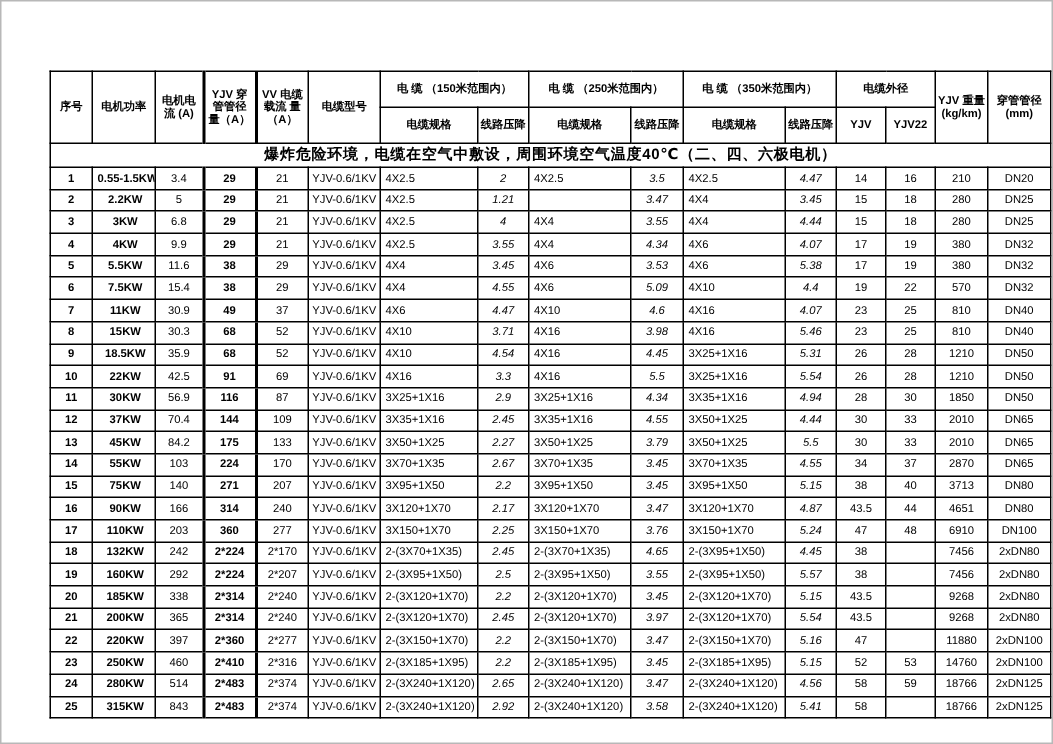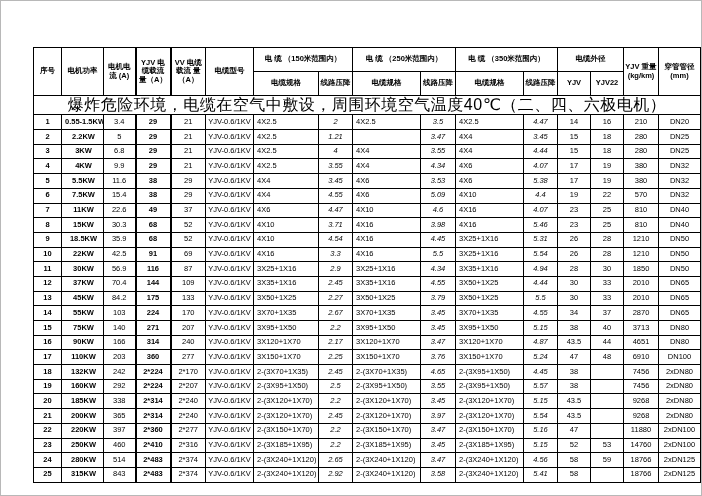--- a/index.html
+++ b/index.html
@@ -30,22 +30,22 @@
     white-space:nowrap;
   }
   table.spec th{
     font-weight:bold;
     font-size:7.5px;
     white-space:normal;
     height:23px;
   }
   table.spec td{height:13.7px;}
   tr.banner-row td{
-    font-weight:normal;
-    font-size:16px;
+    font-weight:bold;
+    font-size:10px;
     height:15px;
     letter-spacing:.5px;
   }
   
   .hl{border-left:2px solid #000 !important;}
   .hr{border-right:2px solid #000 !important;}
   
   .c-seq{font-weight:bold;}
   .c-power{color:#ff0000;font-weight:bold;text-align:right;padding-left:3px !important;}
   .c-yjvamp{color:#ff0000;font-weight:bold;}
@@ -76,21 +76,21 @@
       <col style="width:33px">
         <col style="width:33px">
       <col style="width:35px">
         <col style="width:42px">
     </colgroup>
     <thead>
       <tr>
         <th rowspan="2">序号</th>
         <th rowspan="2">电机功率</th>
         <th rowspan="2">电机电流 (A)</th>
-        <th rowspan="2" class="hl hr">YJV 电缆载流 量（A）</th>
+        <th rowspan="2" class="hl hr">YJV 穿管管径 量（A）</th>
         <th rowspan="2">VV 电缆载流 量（A）</th>
         <th rowspan="2">电缆型号</th>
         <th colspan="2">电 缆 （150米范围内）</th>
         <th colspan="2">电 缆 （250米范围内）</th>
         <th colspan="2">电 缆 （350米范围内）</th>
         <th colspan="2">电缆外径</th>
         <th rowspan="2">YJV 重量 (kg/km)</th>
         <th rowspan="2">穿管管径 (mm)</th>
       </tr>
       <tr>
@@ -212,21 +212,21 @@
           <td class="c-spec">4X10</td>
           <td class="c-drop">4.4</td>
           <td class="c-odyjv">19</td>
           <td>22</td>
           <td class="c-weight">570</td>
           <td>DN32</td>
         </tr>
         <tr>
           <td class="c-seq">7</td>
           <td class="c-power">11KW</td>
-          <td>22.6</td>
+          <td>30.9</td>
           <td class="c-yjvamp hl hr">49</td>
           <td>37</td>
           <td class="c-model">YJV-0.6/1KV</td>
           <td class="c-spec">4X6</td>
           <td class="c-drop">4.47</td>
           <td class="c-spec">4X10</td>
           <td class="c-drop">4.6</td>
           <td class="c-spec">4X16</td>
           <td class="c-drop">4.07</td>
           <td class="c-odyjv">23</td>

